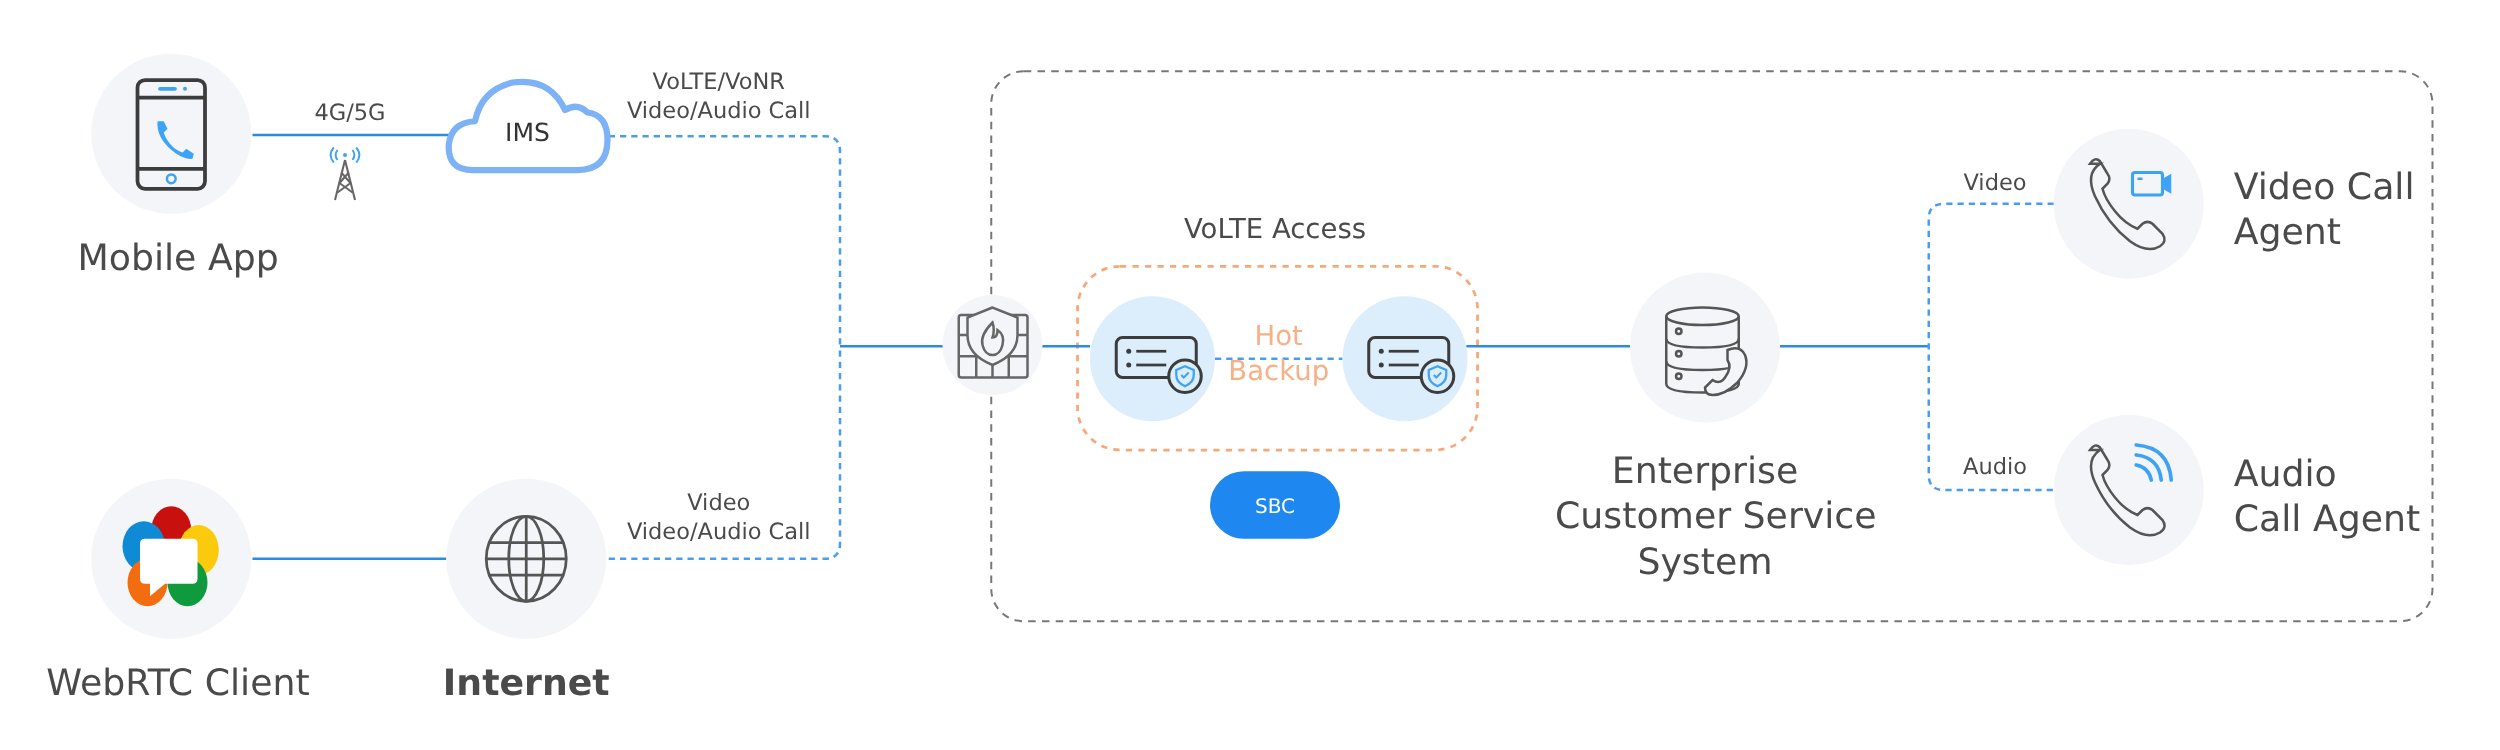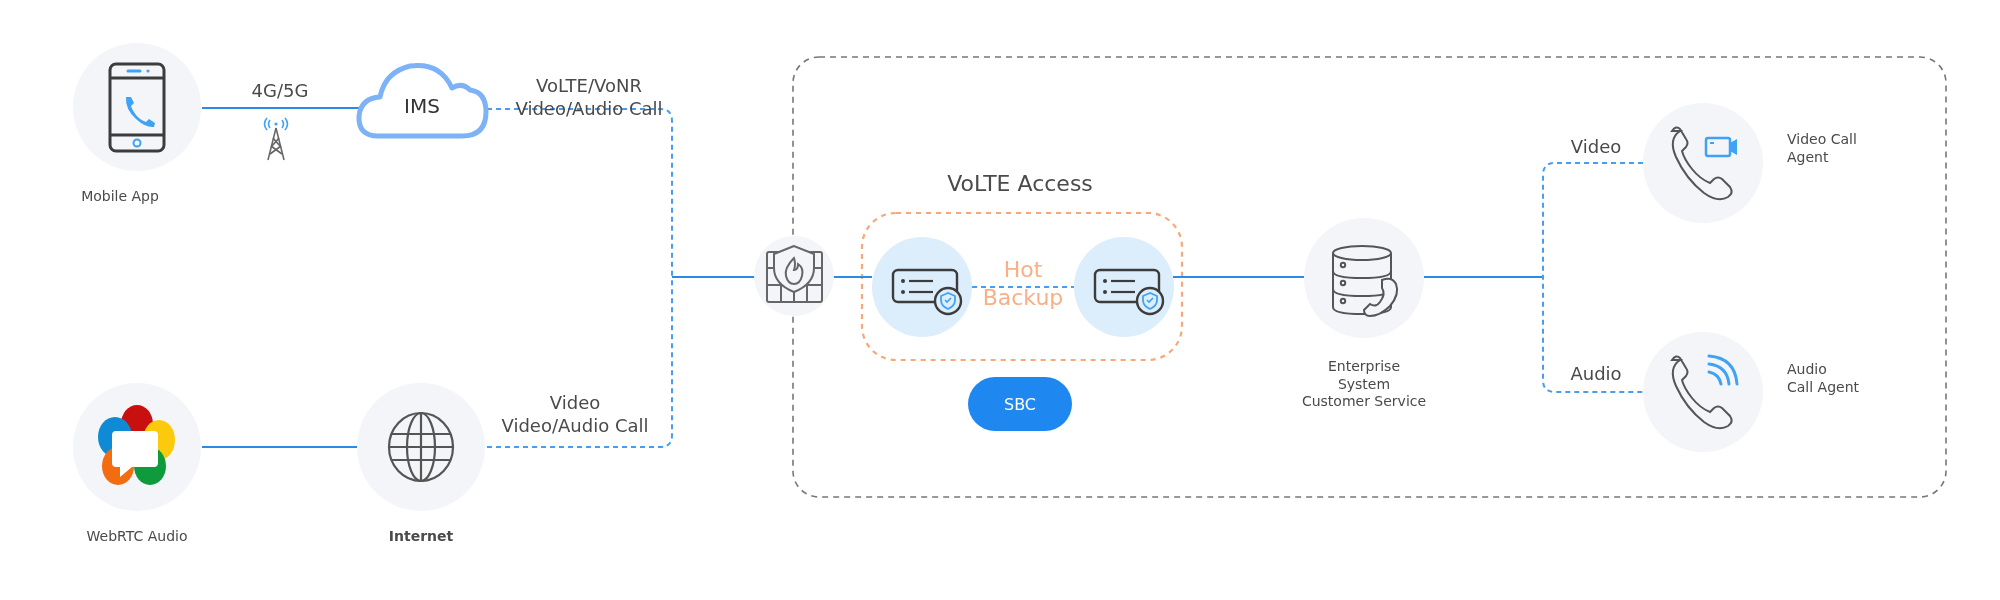--- a/index.html
+++ b/index.html
@@ -1,20 +1,20 @@
 <!DOCTYPE html>
 <html><head>
 <meta charset="utf-8">
 <style>
   html, body { margin: 0; padding: 0; background: #ffffff; }
   body { width: 2000px; height: 600px; position: relative; overflow: hidden;
          font-family: "DejaVu Sans", "Liberation Sans", sans-serif; color: #4a4a4a; }
   #diagram { position: absolute; left: 0; top: 0; width: 2000px; height: 600px; }
   .lbl { position: absolute; text-align: center; color: #4a4a4a; white-space: nowrap; line-height: 1.25; }
-  .node-label { font-size: 14px; }
+  .node-label { font-size: 29px; }
   .link-label { font-size: 18px; }
   .section-title { font-size: 22px; }
   .orange { color: #f7b088; font-size: 22px; }
   .pill { position: absolute; left: 968px; top: 377px; width: 104px; height: 54px; border-radius: 27px;
           background: #1e88f0; color: #fff; font-size: 16px; display: flex; align-items: center; justify-content: center; }
   .ims-text { position: absolute; font-size: 20px; color: #333; text-align: center; }
 </style>
 </head>
 <body>
 
@@ -140,47 +140,47 @@
   </g>
 
   <g>
     <path d="M1680 360 q-12 8-4 26 q10 22 28 36 q14 10 24 4 q6-4 2-10 l-8-8 q-4-3-8 0 l-4 4 q-10-4-18-14 q-8-10-10-18 l4-4 q3-4 0-8 l-6-10 q-4-4-8 2 z" fill="none" stroke="#555" stroke-width="2"></path>
     <path d="M1709 372 q10 2 12 12" fill="none" stroke="#3fa3f5" stroke-width="3" stroke-linecap="round"></path>
     <path d="M1709 364 q18 2 20 20" fill="none" stroke="#3fa3f5" stroke-width="3" stroke-linecap="round"></path>
     <path d="M1709 356 q26 2 28 28" fill="none" stroke="#3fa3f5" stroke-width="3" stroke-linecap="round"></path>
   </g>
 </svg>
 
-<div class="lbl node-label" style="left:40px;top:188px;width:160px;">Mobile App</div>
+<div class="lbl node-label" style="left:62px;top:188px;width:160px;">Mobile App</div>
 <div class="ims-text" style="left:370px;top:94px;width:104px;">IMS</div>
 <div class="lbl link-label" style="left:230px;top:80px;width:100px;">4G/5G</div>
-<div class="lbl link-label" style="left:489px;top:55px;width:200px;margin-top:20px;">
+<div class="lbl link-label" style="left:475px;top:55px;width:200px;">
   <div>VoLTE/VoNR</div>
   <div>Video/Audio Call</div>
 </div>
 <div class="lbl link-label" style="left:475px;top:392px;width:200px;">
   <div>Video</div>
   <div>Video/Audio Call</div>
 </div>
-<div class="lbl node-label" style="left:37px;top:528px;width:200px;">WebRTC Audio</div>
+<div class="lbl node-label" style="left:37px;top:528px;width:200px;">WebRTC Client</div>
 <div class="lbl node-label" style="left:341px;top:528px;width:160px;font-weight:bold;">Internet</div>
 
 <div class="lbl section-title" style="left:920px;top:154px;width:200px;margin-top:16px;">VoLTE Access</div>
 <div class="lbl orange" style="left:972px;top:256px;width:102px;text-align:center;">
   <div>Hot</div>
   <div>Backup</div>
 </div>
 <div class="pill">
     <span>SBC</span>
   </div>
 
 <div class="lbl node-label" style="left:1244px;top:358px;width:240px;">
   <div>Enterprise</div>
+  <div>Customer Service</div>
   <div>System</div>
-  <div>Customer Service</div>
 </div>
 
 <div class="lbl link-label" style="left:1560px;top:136px;width:72px;">Video</div>
 <div class="lbl link-label" style="left:1560px;top:363px;width:72px;">Audio</div>
 
 <div class="lbl node-label" style="left:1787px;top:131px;text-align:left;">
   <div>Video Call</div>
   <div>Agent</div>
 </div>
 <div class="lbl node-label" style="left:1787px;top:361px;text-align:left;">

